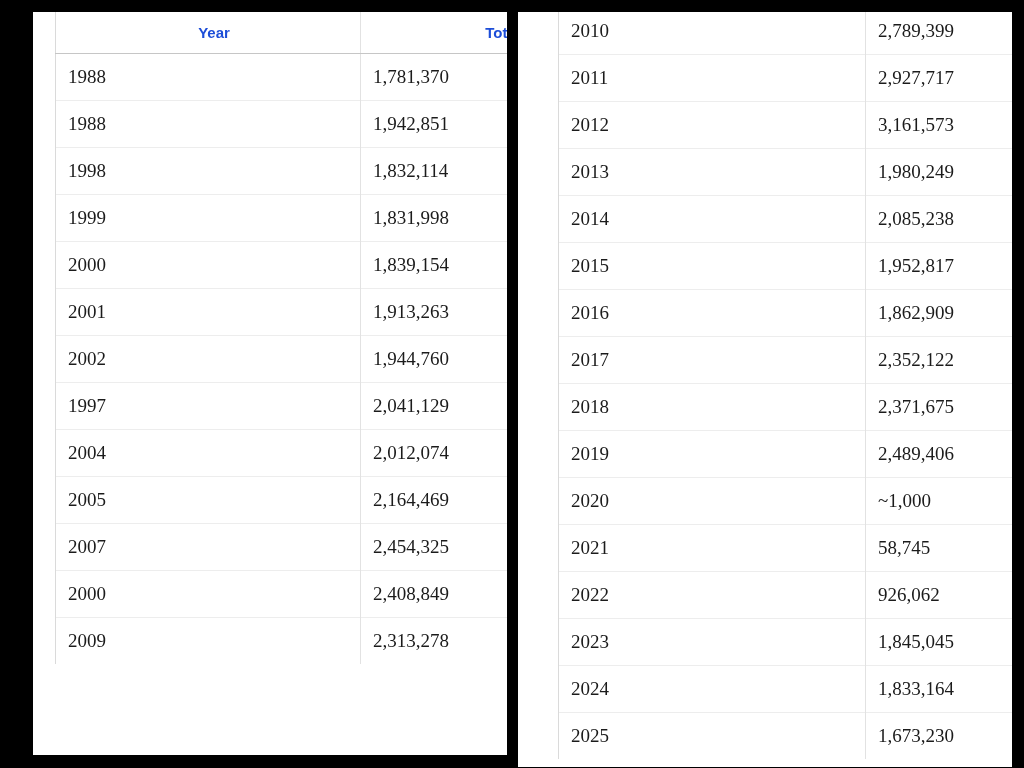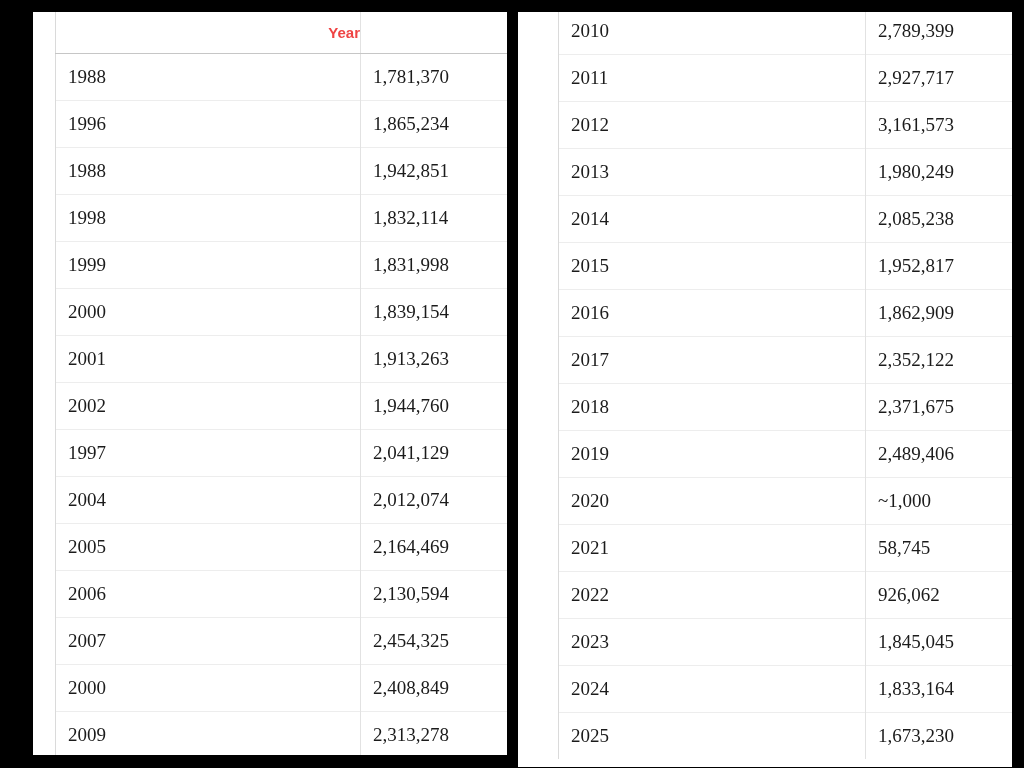--- a/index.html
+++ b/index.html
@@ -30,22 +30,22 @@
 
   .tbl-left  col.c1 { width: 305px; }
   .tbl-left  col.c2 { width: 335px; }
   .tbl-right col.c1 { width: 307px; }
   .tbl-right col.c2 { width: 333px; }
 
   th {
     font-family: "Liberation Sans", sans-serif;
     font-weight: bold;
     font-size: 15px;
-    color: #ef4444;
-    text-align: right;
+    color: #1d4ed8;
+    text-align: center;
     height: 41px;
     padding: 0 0 0 12px;
     vertical-align: middle;
     border-bottom: 1px solid #c6c6c6;
   }
   td {
     font-family: "Liberation Serif", serif;
     font-size: 19px;
     color: #1b1b1b;
     text-align: left;
@@ -73,24 +73,20 @@
         <th>Year</th>
         <th>Total Pilgrims</th>
       </tr>
     </thead>
     <tbody>
         <tr>
           <td>1988</td>
           <td>1,781,370</td>
         </tr>
         <tr>
-          <td>1996</td>
-          <td>1,865,234</td>
-        </tr>
-        <tr>
           <td>1988</td>
           <td>1,942,851</td>
         </tr>
         <tr>
           <td>1998</td>
           <td>1,832,114</td>
         </tr>
         <tr>
           <td>1999</td>
           <td>1,831,998</td>
@@ -111,24 +107,20 @@
           <td>1997</td>
           <td>2,041,129</td>
         </tr>
         <tr>
           <td>2004</td>
           <td>2,012,074</td>
         </tr>
         <tr>
           <td>2005</td>
           <td>2,164,469</td>
-        </tr>
-        <tr>
-          <td>2006</td>
-          <td>2,130,594</td>
         </tr>
         <tr>
           <td>2007</td>
           <td>2,454,325</td>
         </tr>
         <tr>
           <td>2000</td>
           <td>2,408,849</td>
         </tr>
         <tr>

